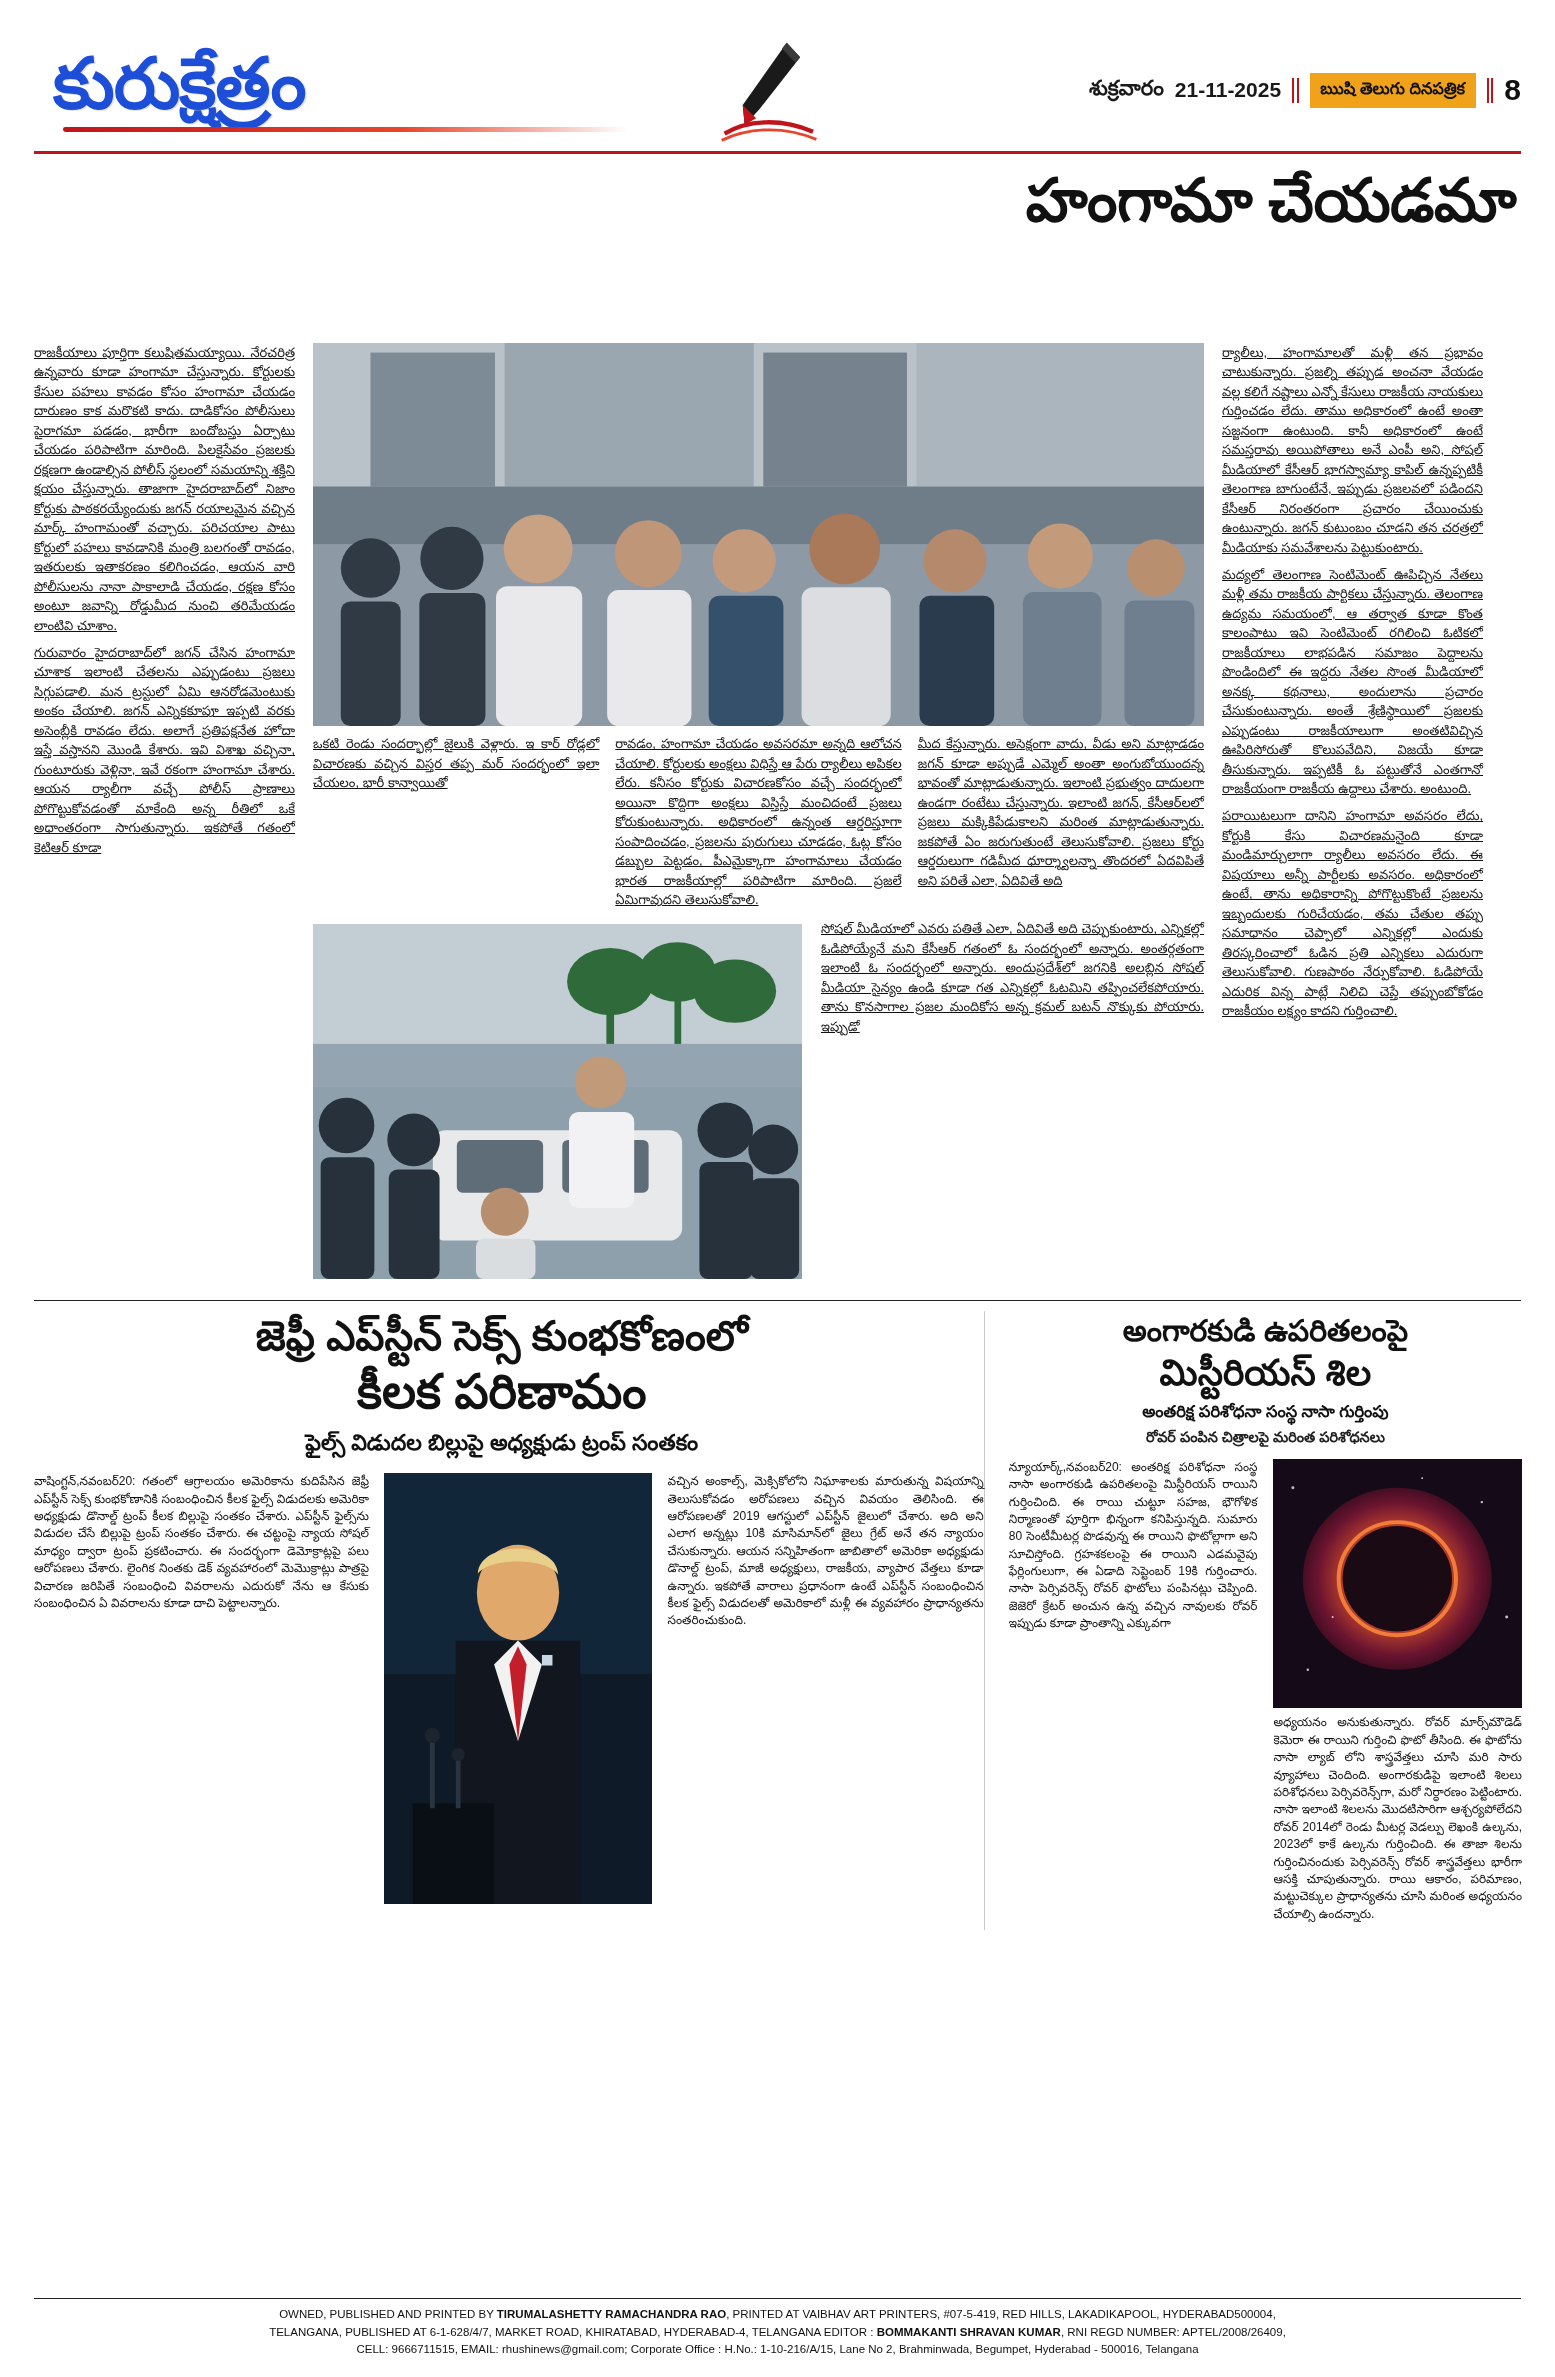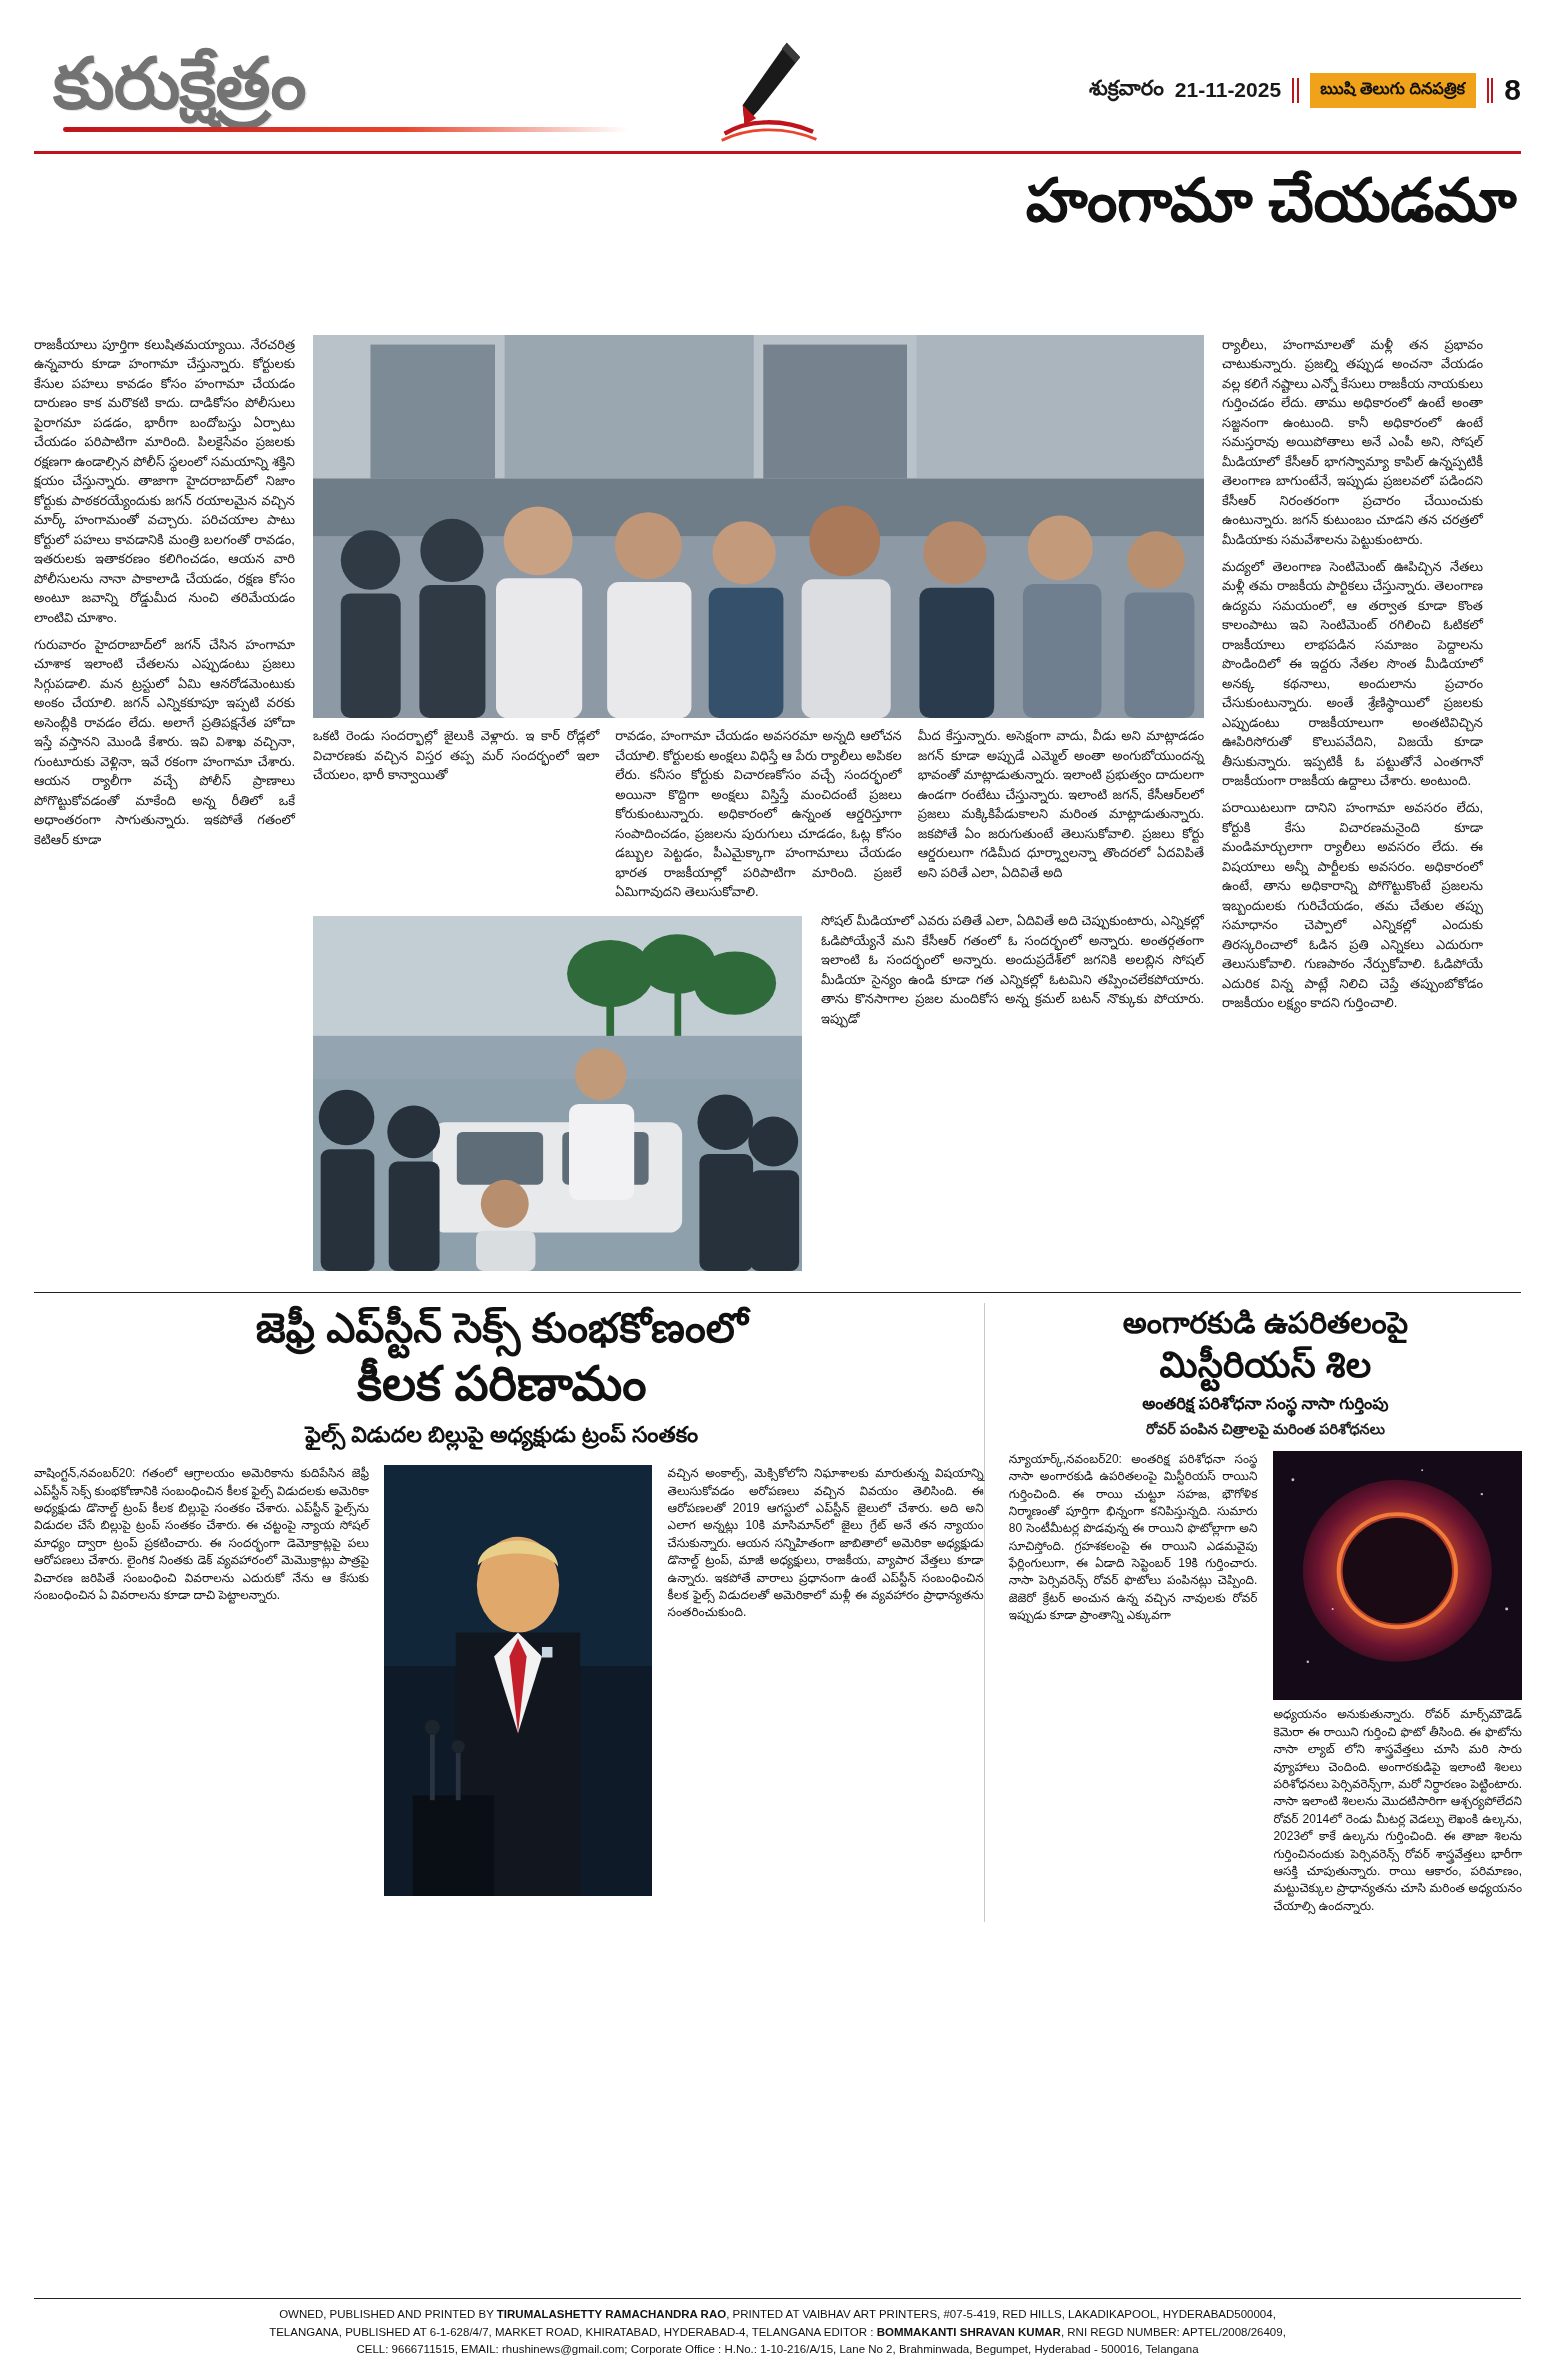--- a/index.html
+++ b/index.html
@@ -24,21 +24,21 @@
     position: relative;
     height: 125px;
     border-bottom: 3.4px solid #c0141c;
   }
   .masthead-title {
     position: absolute;
     left: 19px;
     top: 19px;
     font-size: 71px;
     font-weight: bold;
-    color: #737373;
+    color: #1d4ed8;
     letter-spacing: -1px;
     line-height: 1;
     text-shadow: 1.4px 1.4px 0 rgba(0,0,0,0.12);
     white-space: nowrap;
   }
   .masthead-swoosh {
     position: absolute;
     left: 29px;
     top: 98px;
     width: 565px;
@@ -98,21 +98,22 @@
     line-height: 1.22;
     color: #111;
     letter-spacing: -0.5px;
   }
 
   
   .main-grid {
     display: grid;
     grid-template-columns: 261px 891px 261px;
     column-gap: 18px;
-    margin-top: 13px;
+    margin-top: 21px;
+    text-decoration: underline;
   }
   .col-text p, .body-text p {
     margin: 0 0 7.7px 0;
     font-size: 13px;
     line-height: 1.5;
     text-align: justify;
     color: #151515;
   }
   .photo {
     position: relative;

